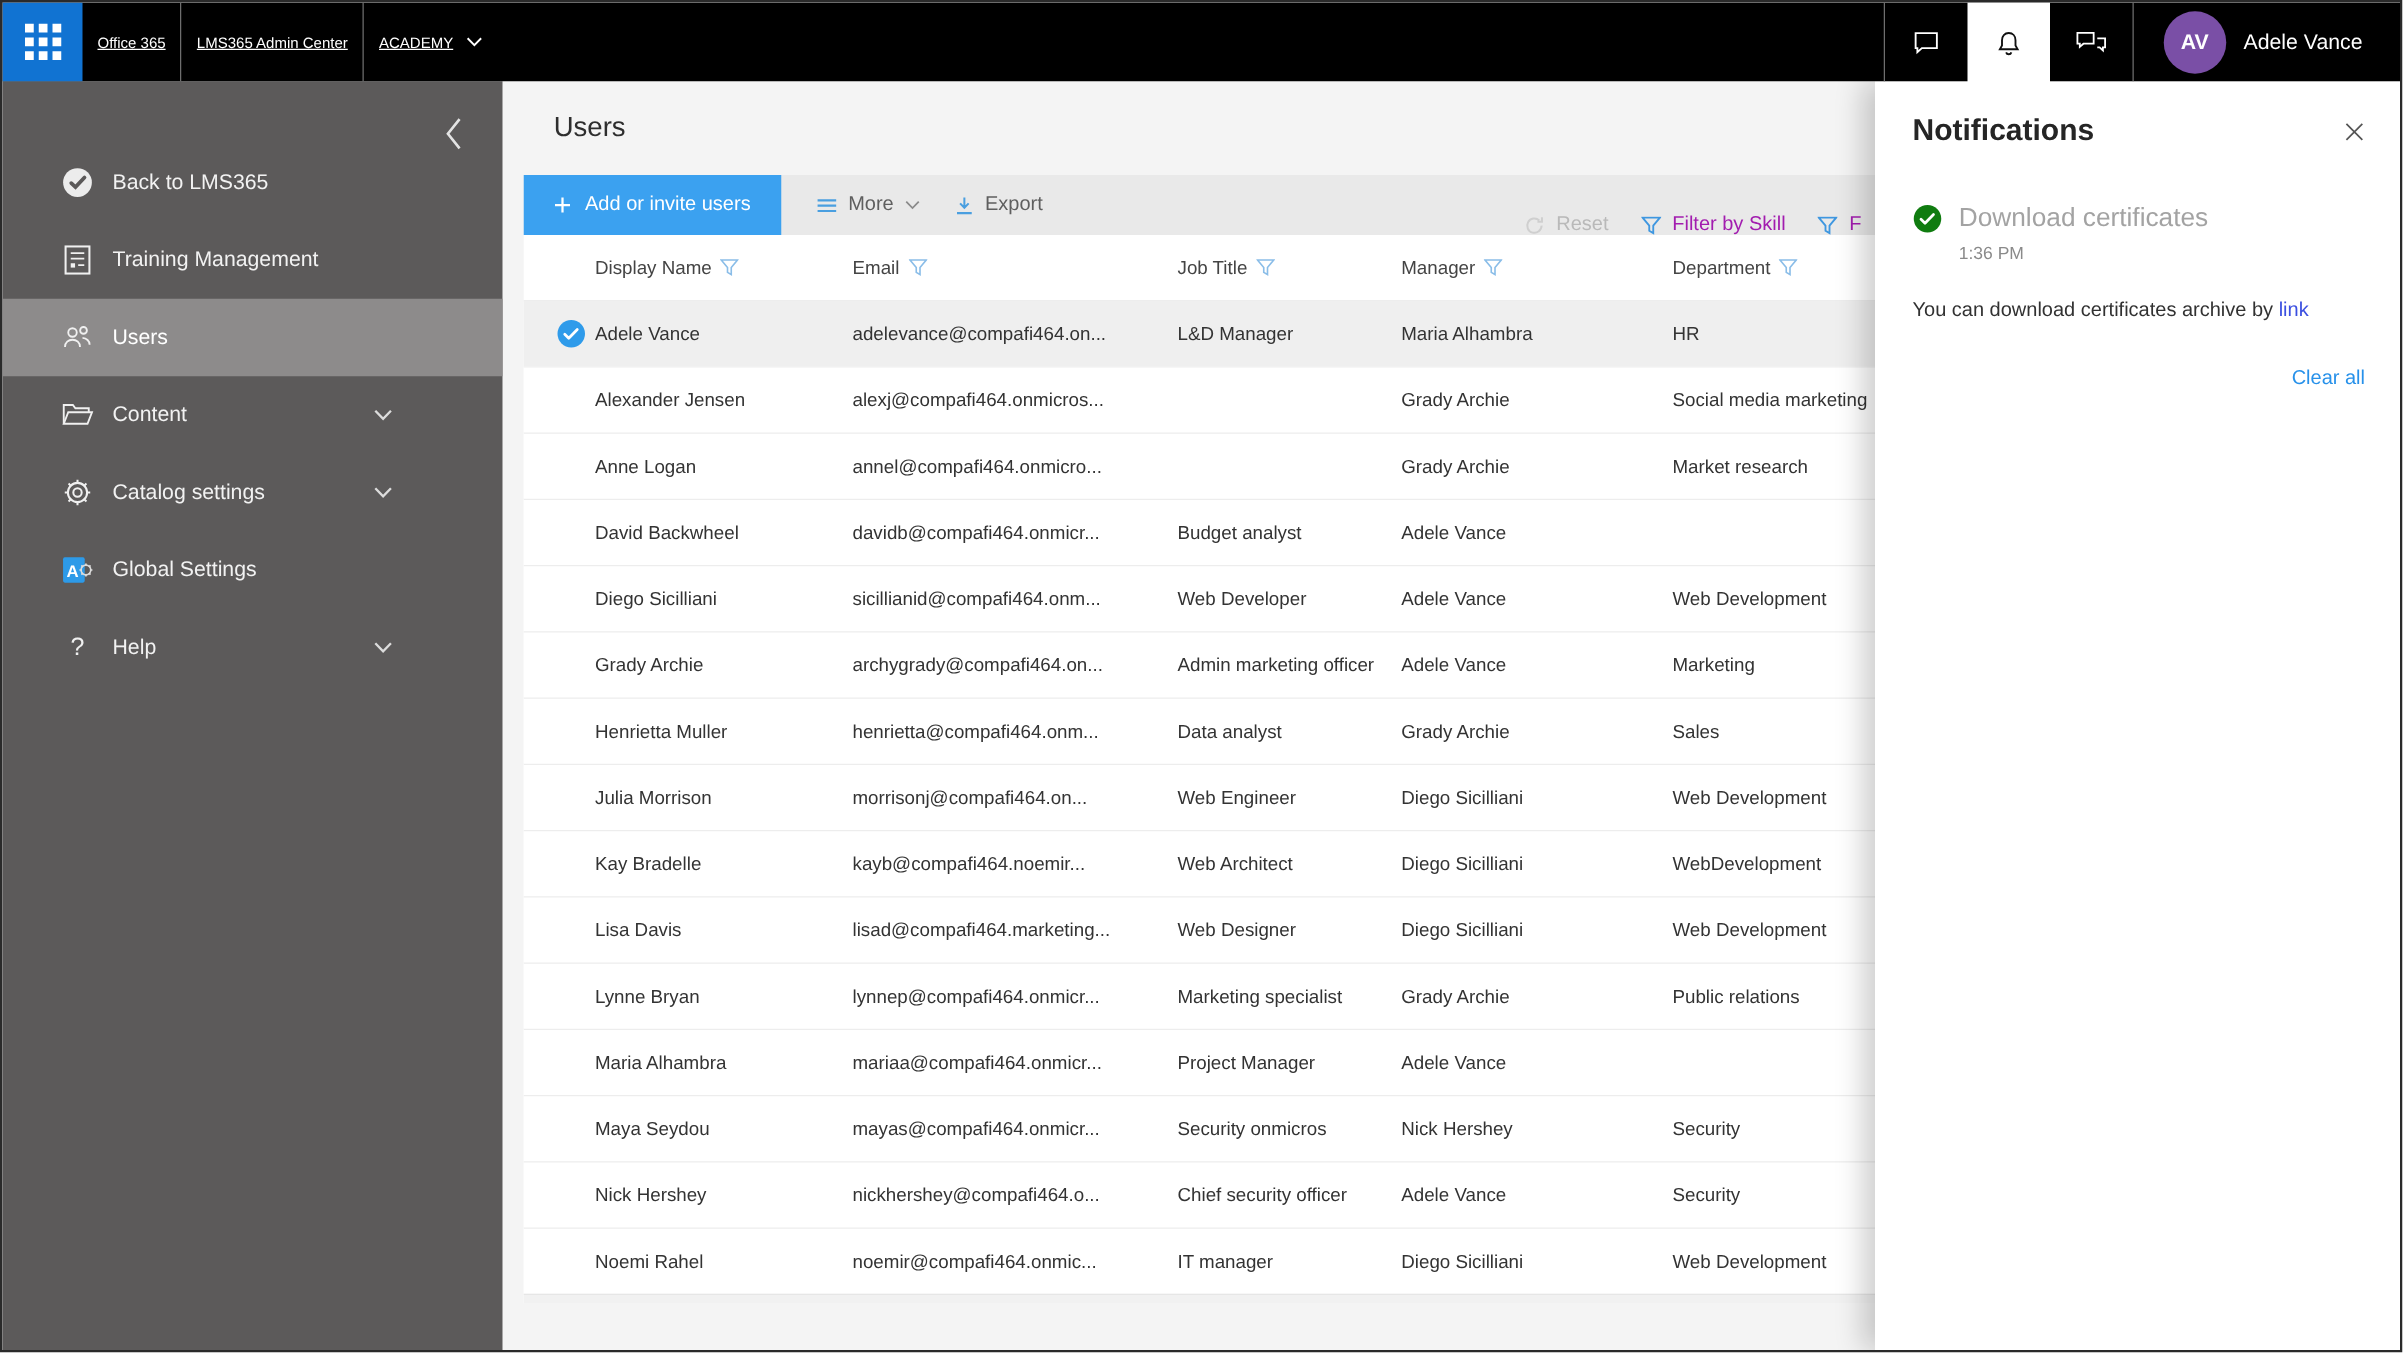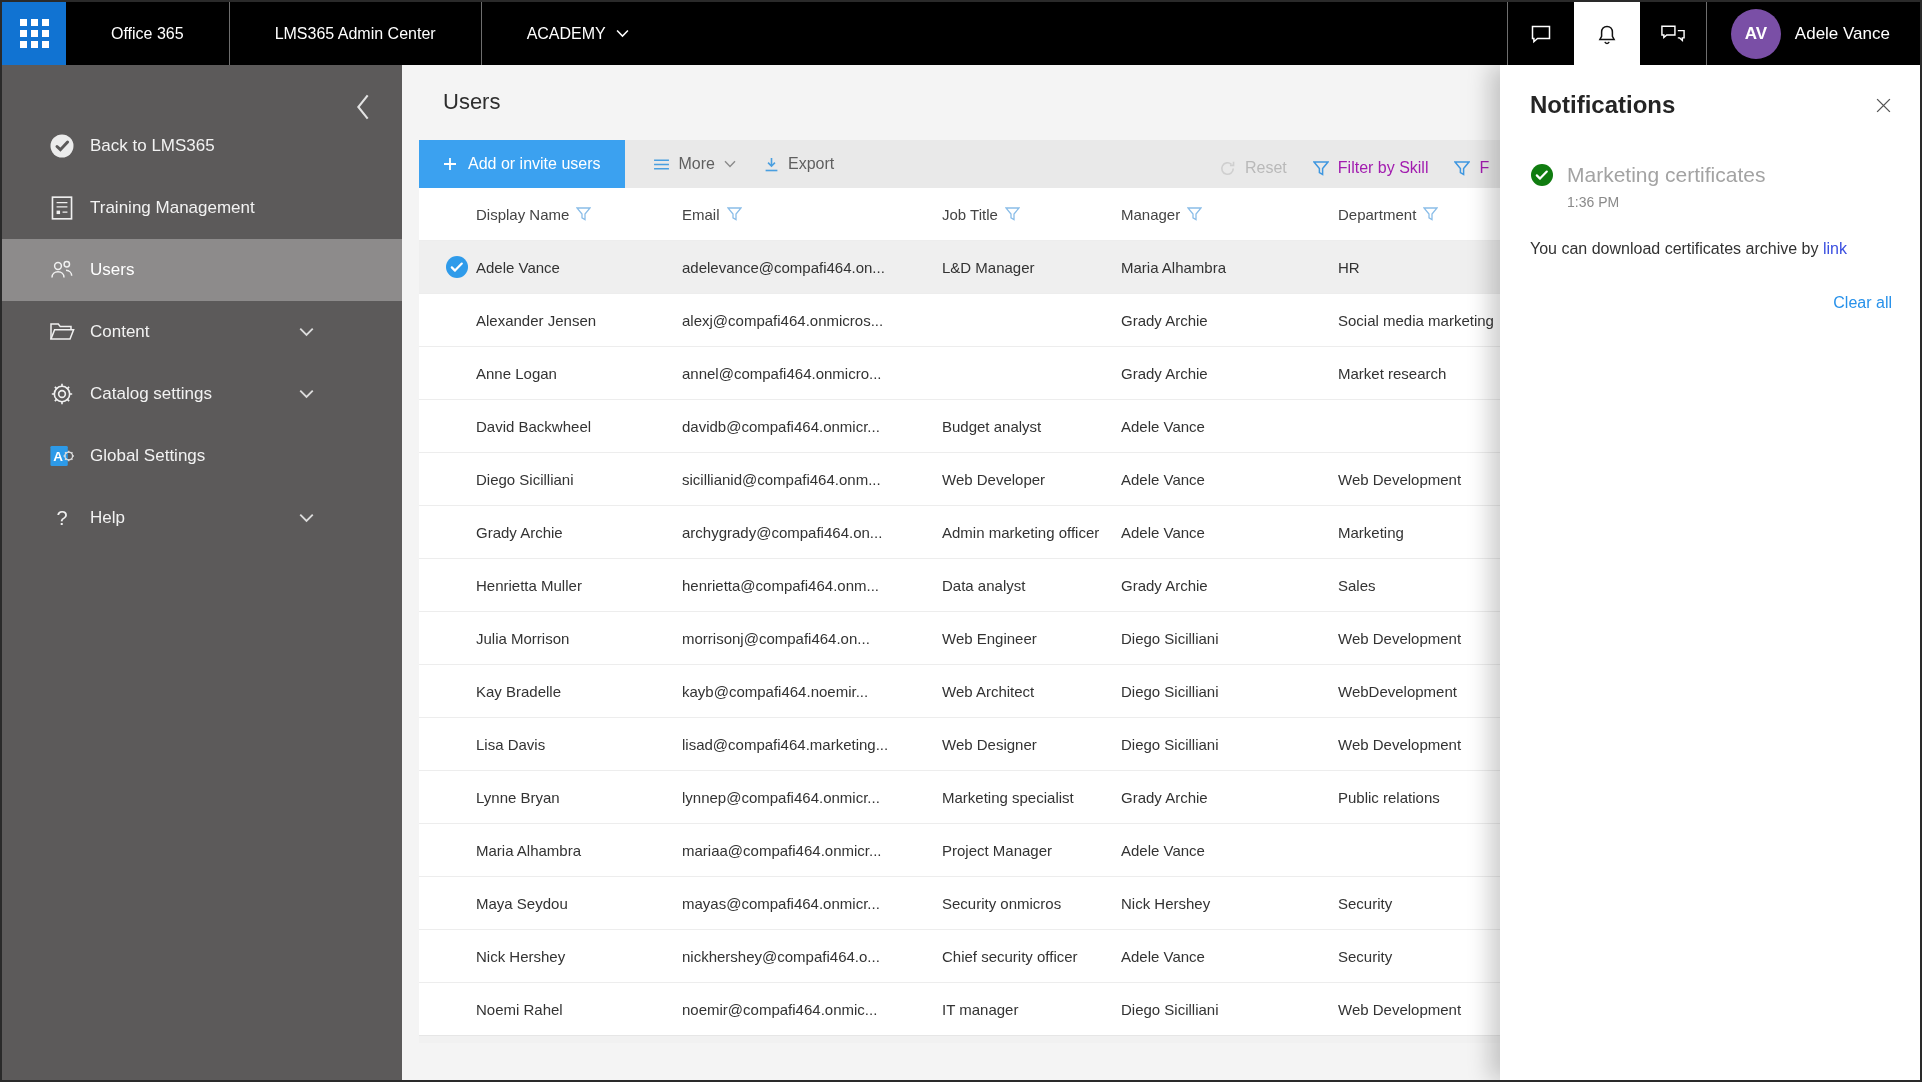--- a/index.html
+++ b/index.html
@@ -5,21 +5,21 @@
   * { box-sizing: border-box; margin: 0; padding: 0; }
   html,body { background:#fff; }
   body { font-family:"Liberation Sans","DejaVu Sans",sans-serif; }
   .window{ position:relative; width:1922px; height:1082px; border:2px solid #2a2a2a; background:#f4f4f4; overflow:hidden; }
 
   
   .topbar{ position:absolute; left:0; top:0; right:0; height:63px; background:#000; display:flex; align-items:stretch; z-index:30; color:#fff; }
   .waffle{ width:64px; background:#1173d2; display:flex; align-items:center; justify-content:center; cursor:pointer; }
   .waffle-grid{ display:grid; grid-template-columns:repeat(3,7px); grid-template-rows:repeat(3,7px); gap:4px; }
   .waffle-grid i{ background:#fff; }
-  .tb-item{ display:flex; align-items:center; padding:0 45px; font-size:16px; cursor:pointer; }
+  .tb-item{ display:flex; align-items:center; padding:0 12px; font-size:12px; cursor:pointer;text-decoration:underline; }
   .tb-sep{ width:1px; background:#6e6e6e; }
   .tb-spacer{ flex:1; }
   .tb-iconbtn{ width:66px; display:flex; align-items:center; justify-content:center; cursor:pointer; }
   .tb-iconbtn svg{ width:26px; height:24px; }
   .tb-iconbtn.active{ background:#fff; height:66px; border-radius:0 0 3px 3px; }
   .academy{ gap:10px; }
   .chev-small svg{ width:13px; height:9px; display:block; }
   .avatar{ width:50px; height:50px; border-radius:50%; background:#7a4fa6; color:#fff; font-size:17px; font-weight:bold; display:flex; align-items:center; justify-content:center; align-self:center; margin:0 14px 0 24px; cursor:pointer; }
   .tb-user{ display:flex; align-items:center; font-size:17px; padding-right:30px; cursor:pointer; }
 
@@ -41,21 +41,21 @@
   .content{ position:absolute; left:400px; top:63px; right:0; bottom:0; background:#f4f4f4; padding:0 17px; z-index:1; }
   .page-title{ margin:24px 0 0 24px; font-size:22px; font-weight:400; color:#2e2e2e; }
   .toolbar{ position:relative; margin-top:25px; height:48px; background:#e9e9e9; display:flex; align-items:center; }
   .btn-add{ height:48px; background:#3ba1f0; border:none; color:#fff; font-size:16px; font-family:inherit; display:flex; align-items:center; gap:11px; padding:0 24px; cursor:pointer; }
   .btn-add svg{ width:14px; height:14px; }
   .tb-btn{ display:flex; align-items:center; gap:9px; color:#5f5f5f; font-size:16px; cursor:pointer; background:none; border:none; font-family:inherit; }
   .tb-btn .blue{ color:#4a9fe0; display:flex; }
   .tb-btn .gray{ color:#8b8b8b; display:flex; }
   .tb-btn svg{ display:block; }
   .ml28{ margin-left:28px; }
-  .toolbar-right{ position:absolute; left:800px; top:4px; height:100%; display:flex; align-items:center; gap:26px; }
+  .toolbar-right{ position:absolute; left:800px; top:16px; height:100%; display:flex; align-items:center; gap:26px; }
   .tb-btn.disabled{ color:#b9b9b9; cursor:default; }
   .tb-btn.disabled .gray{ color:#cfcfcf; }
   .funnel-blue{ color:#3f97e0; display:flex; }
   .filter-label{ color:#a21caf; }
 
   
   .table{ background:#fff; }
   .thead,.trow{ display:grid; grid-template-columns:57px 206px 260px 179px 217px 1fr; align-items:center; }
   .thead{ height:52px; font-size:15px; color:#444; }
   .hcell{ display:flex; align-items:center; gap:7px; cursor:pointer; }
@@ -477,21 +477,21 @@
             <path d="M2 2 L14 14 M14 2 L2 14" stroke="#555" stroke-width="1.3"></path>
           </svg>
       </div>
     </div>
     <div class="notif-item">
       <div class="notif-item-head">
         <svg viewBox="0 0 24 24">
             <circle cx="12" cy="12" r="11" fill="#107C10"></circle>
             <path d="M6.8 12.4 l3.2 3.2 6.8-7" fill="none" stroke="#fff" stroke-width="2.2" stroke-linecap="round" stroke-linejoin="round"></path>
           </svg>
-        <span class="notif-item-title">Marketing certificates</span>
+        <span class="notif-item-title">Download certificates</span>
       </div>
       <div class="notif-time">1:36 PM</div>
     </div>
     <div class="notif-body">
       <span>You can download certificates archive by </span><a class="notif-link">link</a>
     </div>
     <div class="notif-clear">
       <span>Clear all</span>
     </div>
   </section>

